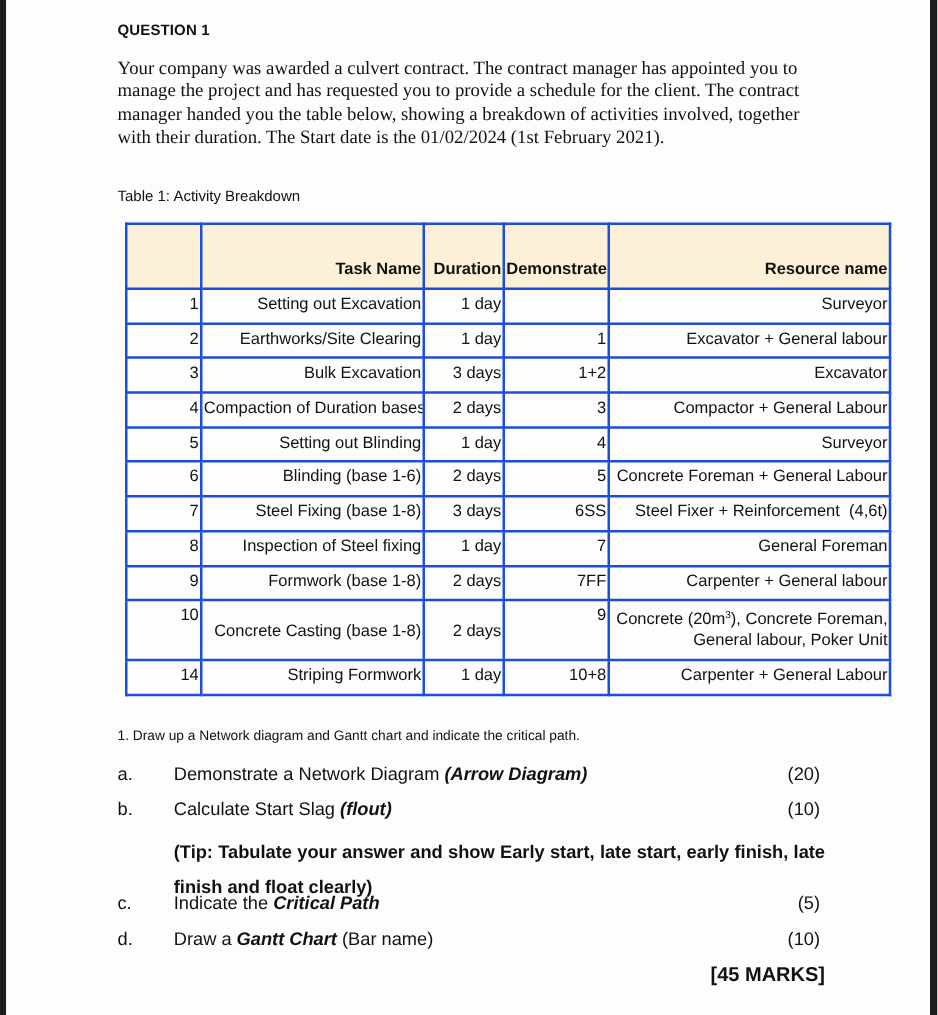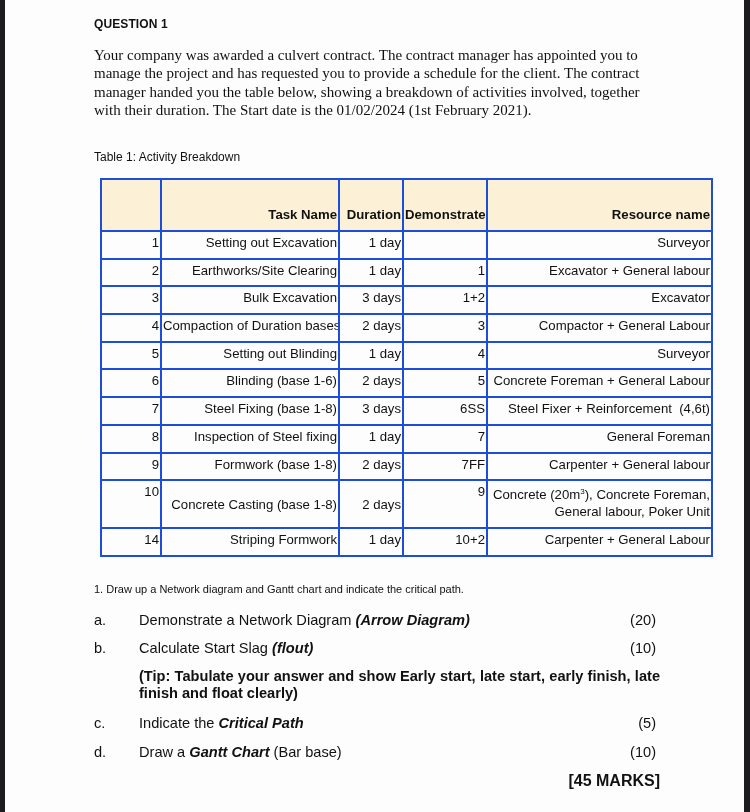--- a/index.html
+++ b/index.html
@@ -47,21 +47,21 @@
   .res-multi { white-space: normal !important; line-height: 16.5px; }
   .center-mid { vertical-align: middle !important; padding-top: 0 !important; padding-left: 3px !important; }
   .pad-l { padding-left: 4px !important; }
   sup { font-size: 8px; }
 
   .q1 { position: absolute; left: 94px; top: 583px; font-size: 11px; }
   .item { position: absolute; left: 94px; font-size: 14.6px; width: 566px; }
   .item .lbl { position: absolute; left: 0; }
   .item .txt { position: absolute; left: 45px; }
   .item .marks { position: absolute; right: 4px; }
-  .tip { position: absolute; left: 139px; top: 668px; width: 521px; font-size: 14.6px; font-weight: bold; line-height: 17px; text-align: justify; }
+  .tip { position: absolute; left: 139px; top: 668px; width: 521px; font-size: 14.6px; font-weight: bold; line-height: 28px; text-align: justify; }
   .total { position: absolute; right: 90px; top: 772px; font-size: 16px; font-weight: bold; }
   b { font-weight: bold; font-style: italic; }
 </style>
 </head>
 <body>
 
 <div class="edge-left"></div>
 <div class="edge-right"></div>
 
 <div class="page"></div>
@@ -155,21 +155,21 @@
       <td class="pad-l">10</td>
       <td class="inner center-mid">Concrete Casting (base 1-8)</td>
       <td class="inner center-mid">2 days</td>
       <td class="inner pad-l" style="padding-left:6px">9</td>
       <td class="inner res-multi"><span>Concrete (20m</span><sup>3</sup><span>), Concrete Foreman,</span><br><span>General labour, Poker Unit</span></td>
     </tr>
     <tr>
       <td>14</td>
       <td class="inner">Striping Formwork</td>
       <td class="inner">1 day</td>
-      <td class="inner">10+2</td>
+      <td class="inner">10+8</td>
       <td class="inner">Carpenter + General Labour</td>
     </tr>
   </tbody>
 </table>
 
 <div class="q1">1. Draw up a Network diagram and Gantt chart and indicate the critical path.</div>
 
 <div class="item" style="top:612px">
   <span class="lbl">a.</span>
   <span class="txt"><span style="white-space:pre">Demonstrate a Network Diagram </span><b>(Arrow Diagram)</b></span>
@@ -185,17 +185,17 @@
 <div class="tip">(Tip: Tabulate your answer and show Early start, late start, early finish, late   finish and float clearly)</div>
 
 <div class="item" style="top:715px">
   <span class="lbl">c.</span>
   <span class="txt"><span style="white-space:pre">Indicate the </span><b>Critical Path</b></span>
   <span class="marks">(5)</span>
 </div>
 
 <div class="item" style="top:744px">
   <span class="lbl">d.</span>
-  <span class="txt"><span style="white-space:pre">Draw a </span><b>Gantt Chart</b><span style="white-space:pre"> (Bar base)</span></span>
+  <span class="txt"><span style="white-space:pre">Draw a </span><b>Gantt Chart</b><span style="white-space:pre"> (Bar name)</span></span>
   <span class="marks">(10)</span>
 </div>
 
 <div class="total">[45 MARKS]</div>
 
 </body></html>

